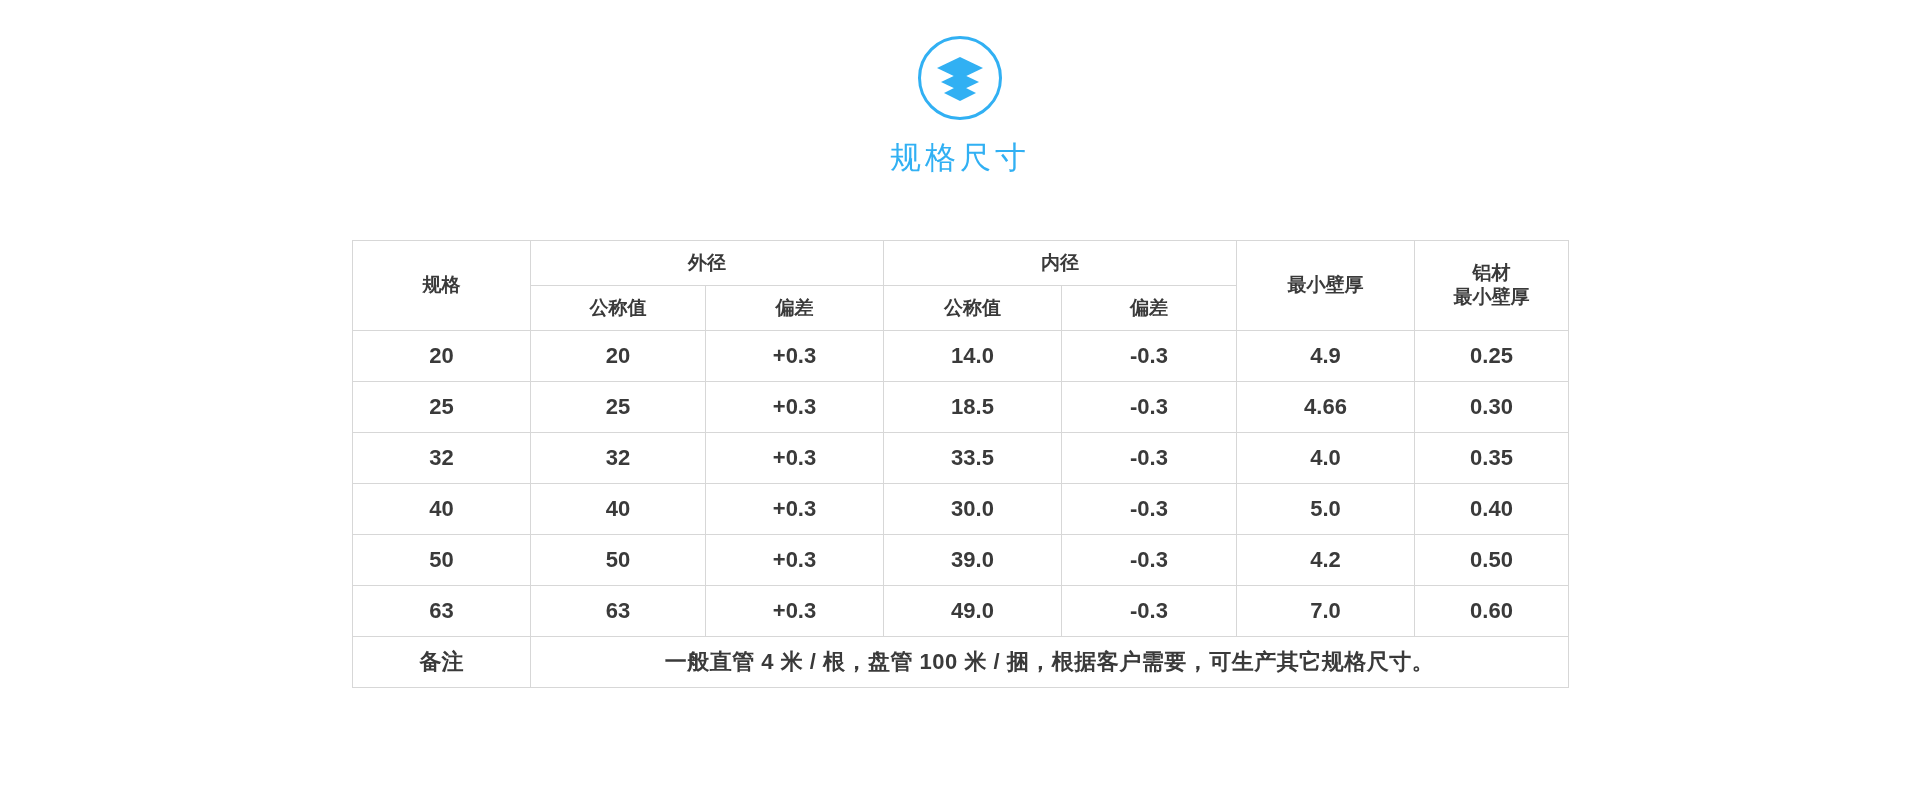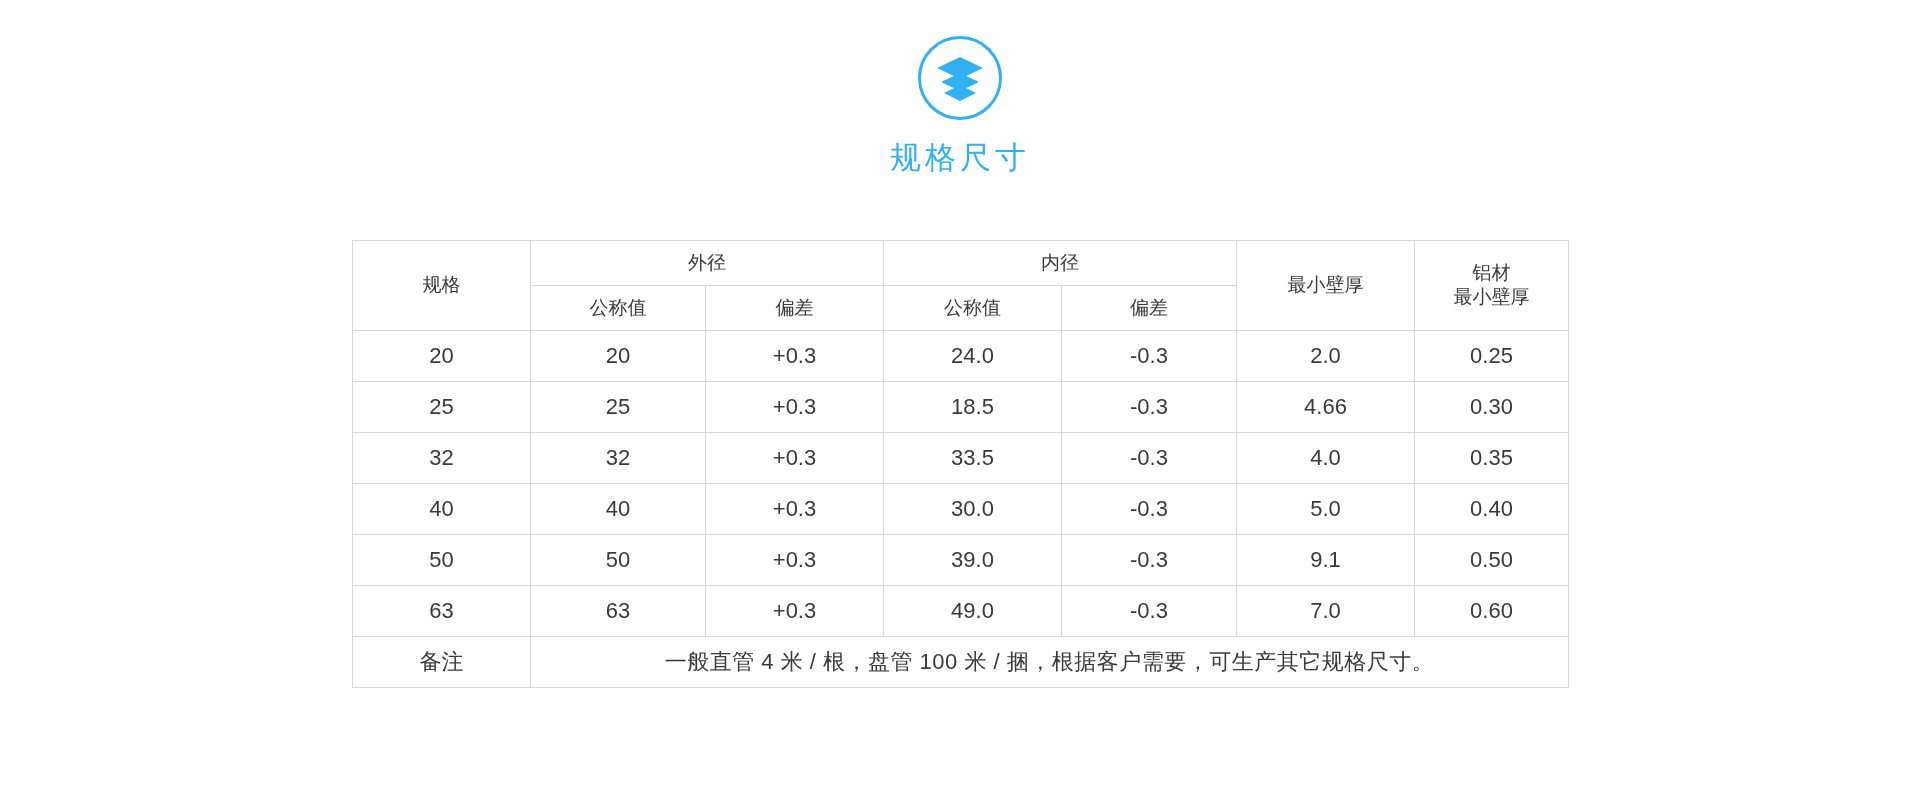--- a/index.html
+++ b/index.html
@@ -65,21 +65,21 @@
     width: 100%;
     table-layout: fixed;
     background: #ffffff;
   }
 
   table.spec th,
   table.spec td {
     border: 1px solid #d7d7d7;
     text-align: center;
     vertical-align: middle;
-    font-weight: normal;
+    font-weight: bold;
     font-size: 19px;
     color: #3a3a3a;
     padding: 0;
   }
 
   table.spec thead th {
     height: 44px;
   }
 
   table.spec thead th.tall {
@@ -154,23 +154,23 @@
           <th>偏差</th>
           <th>公称值</th>
           <th>偏差</th>
         </tr>
       </thead>
       <tbody>
         <tr>
           <td>20</td>
           <td>20</td>
           <td>+0.3</td>
-          <td>24.0</td>
-          <td>-0.3</td>
-          <td>2.0</td>
+          <td>14.0</td>
+          <td>-0.3</td>
+          <td>4.9</td>
           <td>0.25</td>
         </tr>
         <tr>
           <td>25</td>
           <td>25</td>
           <td>+0.3</td>
           <td>18.5</td>
           <td>-0.3</td>
           <td>4.66</td>
           <td>0.30</td>
@@ -192,21 +192,21 @@
           <td>-0.3</td>
           <td>5.0</td>
           <td>0.40</td>
         </tr>
         <tr>
           <td>50</td>
           <td>50</td>
           <td>+0.3</td>
           <td>39.0</td>
           <td>-0.3</td>
-          <td>9.1</td>
+          <td>4.2</td>
           <td>0.50</td>
         </tr>
         <tr>
           <td>63</td>
           <td>63</td>
           <td>+0.3</td>
           <td>49.0</td>
           <td>-0.3</td>
           <td>7.0</td>
           <td>0.60</td>

